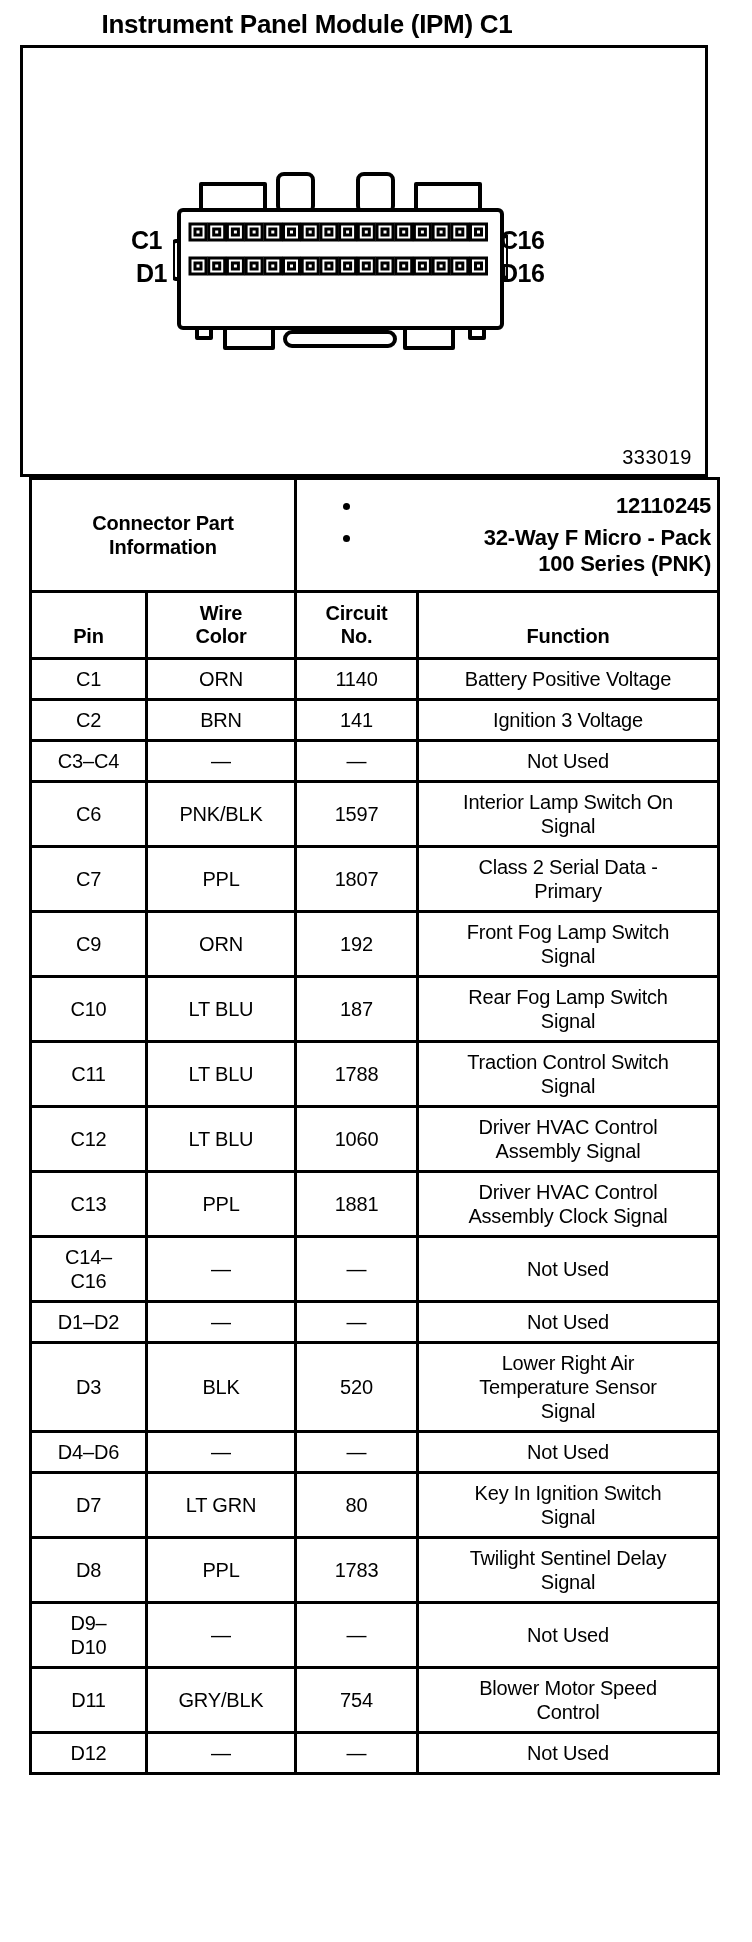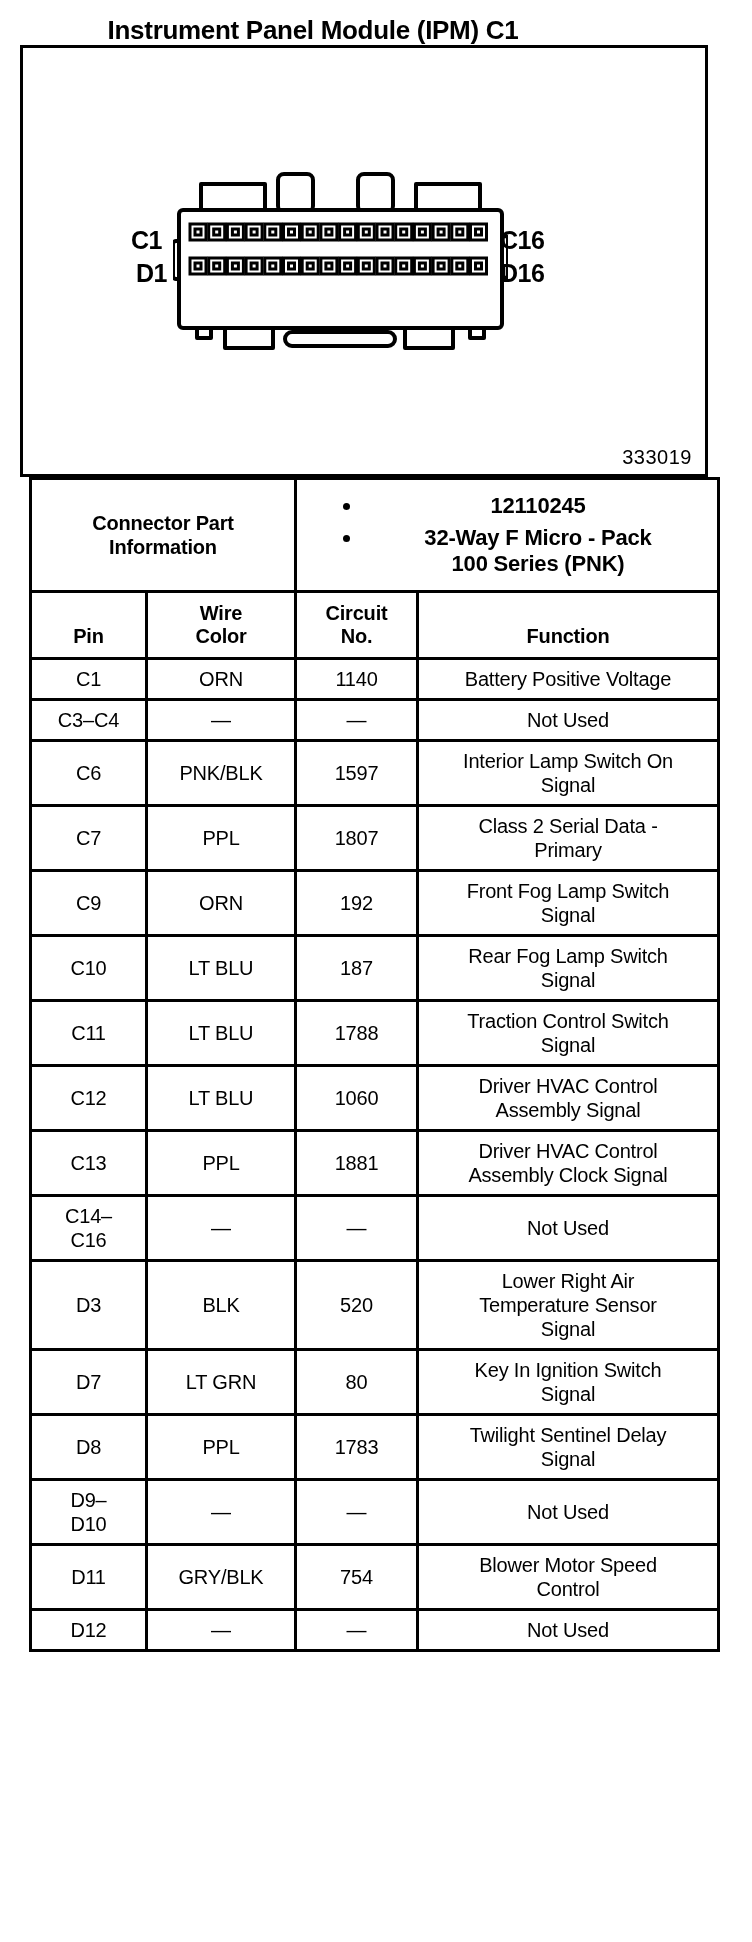--- a/index.html
+++ b/index.html
@@ -1,21 +1,21 @@
 <!DOCTYPE html>
 <html><head>
 <meta charset="utf-8">
 <style>
   html,body{margin:0;padding:0;background:#fff;}
   .page{
     position:relative;width:752px;height:1942px;background:#fff;overflow:hidden;
     font-family:"Liberation Sans","DejaVu Sans",sans-serif;color:#000;
   }
   .title{
-    position:absolute;top:2px;left:0;width:600px;margin:13px;
+    position:absolute;top:2px;left:0;width:600px;margin:7px;
     text-align:center;font-size:26px;font-weight:bold;letter-spacing:-0.3px;
   }
   .diagram-box{
     position:absolute;left:20px;top:45px;width:682px;height:426px;
     border:3px solid #000;
   }
   .connector-svg{position:absolute;left:150px;top:118px;}
   .pin-label{position:absolute;font-size:25px;font-weight:bold;letter-spacing:-0.5px;}
   .pl-tl{left:108px;top:178px;}
   .pl-bl{left:113px;top:211px;}
@@ -29,21 +29,21 @@
   table.pinout td,table.pinout th{
     border:3px solid #000;font-size:20px;line-height:24px;
     padding:7px 6px;text-align:center;vertical-align:middle;
     letter-spacing:-0.2px;overflow:hidden;
   }
   .part-info-label{height:91px;font-weight:bold;font-size:22px;line-height:25px;padding:6px 24px;}
   .part-info-details{text-align:left;vertical-align:middle;}
   .part-info-details ul{margin:0;padding:0 0 0 62px;list-style:none;}
   .part-info-details li{
     position:relative;font-weight:bold;font-size:22px;line-height:26px;
-    margin:6px 0;white-space:pre-line;
+    margin:6px 0;white-space:pre-line;text-align:right;
   }
   .part-info-details li::before{
     content:"";position:absolute;left:-22px;top:10px;width:7px;height:7px;
     border-radius:50%;background:#000;
   }
   tr.hdr th{
     font-size:20px;font-weight:bold;vertical-align:bottom;
     padding-bottom:9px;white-space:pre-line;line-height:23px;height:48px;
   }
   td.c-pin{white-space:pre-line;}
@@ -174,20 +174,26 @@
       </tr>
     </tbody>
     <tbody>
         <tr>
           <td class="c-pin">C1</td>
           <td class="c-wire_color">ORN</td>
           <td class="c-circuit_no">1140</td>
           <td class="c-function">Battery Positive Voltage</td>
         </tr>
         <tr>
+          <td class="c-pin">C2</td>
+          <td class="c-wire_color">BRN</td>
+          <td class="c-circuit_no">141</td>
+          <td class="c-function">Ignition 3 Voltage</td>
+        </tr>
+        <tr>
           <td class="c-pin">C3–C4</td>
           <td class="c-wire_color">—</td>
           <td class="c-circuit_no">—</td>
           <td class="c-function">Not Used</td>
         </tr>
         <tr>
           <td class="c-pin">C6</td>
           <td class="c-wire_color">PNK/BLK</td>
           <td class="c-circuit_no">1597</td>
           <td class="c-function">Interior Lamp Switch On
@@ -236,28 +242,40 @@
 Assembly Clock Signal</td>
         </tr>
         <tr>
           <td class="c-pin">C14–
 C16</td>
           <td class="c-wire_color">—</td>
           <td class="c-circuit_no">—</td>
           <td class="c-function">Not Used</td>
         </tr>
         <tr>
+          <td class="c-pin">D1–D2</td>
+          <td class="c-wire_color">—</td>
+          <td class="c-circuit_no">—</td>
+          <td class="c-function">Not Used</td>
+        </tr>
+        <tr>
           <td class="c-pin">D3</td>
           <td class="c-wire_color">BLK</td>
           <td class="c-circuit_no">520</td>
           <td class="c-function">Lower Right Air
 Temperature Sensor
 Signal</td>
         </tr>
         <tr>
+          <td class="c-pin">D4–D6</td>
+          <td class="c-wire_color">—</td>
+          <td class="c-circuit_no">—</td>
+          <td class="c-function">Not Used</td>
+        </tr>
+        <tr>
           <td class="c-pin">D7</td>
           <td class="c-wire_color">LT GRN</td>
           <td class="c-circuit_no">80</td>
           <td class="c-function">Key In Ignition Switch
 Signal</td>
         </tr>
         <tr>
           <td class="c-pin">D8</td>
           <td class="c-wire_color">PPL</td>
           <td class="c-circuit_no">1783</td>

